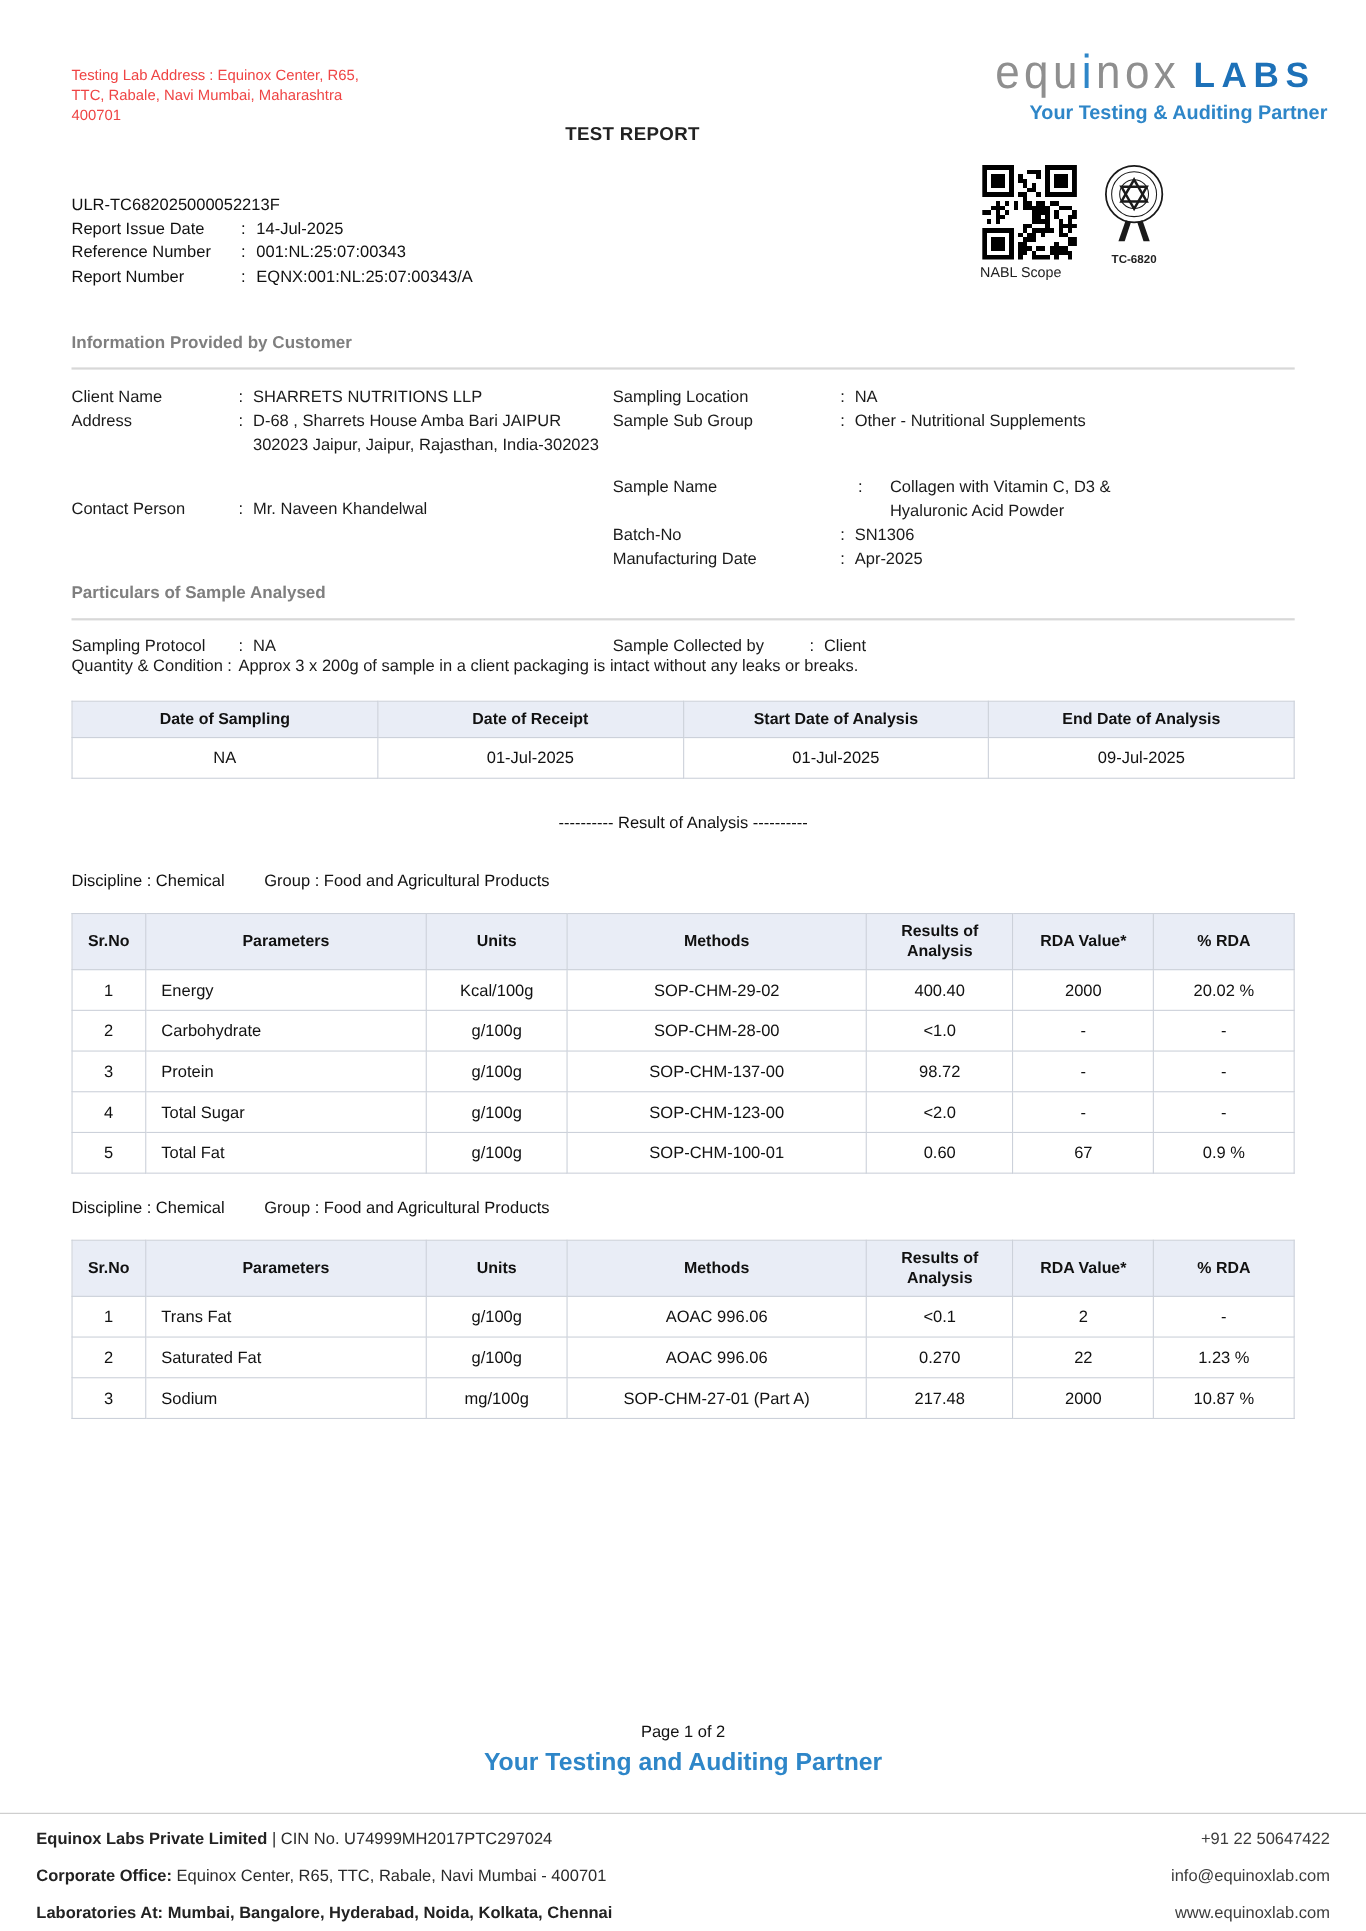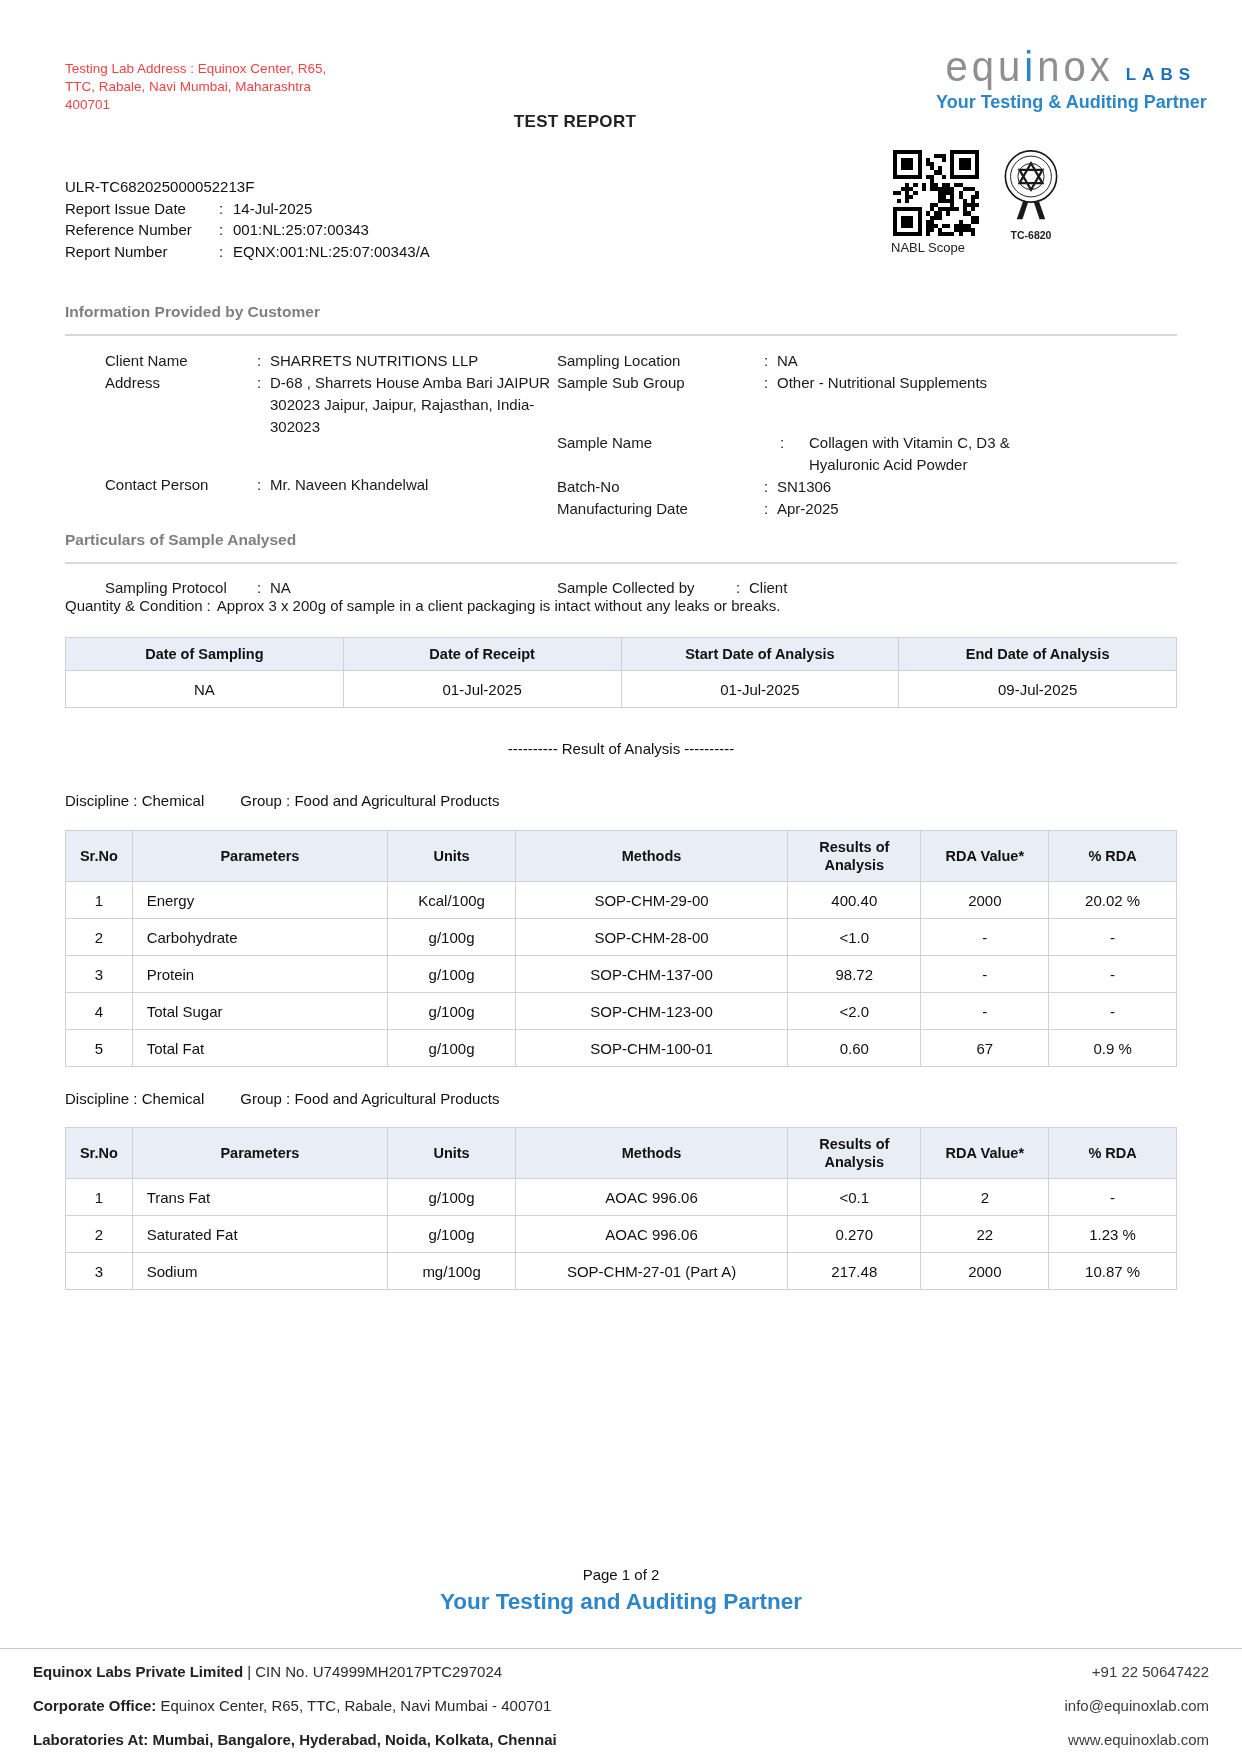--- a/index.html
+++ b/index.html
@@ -12,21 +12,21 @@
   .abs { position:absolute; }
 
   
   .lab-address { left:65px; top:60px; width:292px; font-size:13.5px; line-height:18px; color:#ef4444; }
   .test-report { left:0; top:112px; width:1150px; text-align:center; font-weight:bold; font-size:17px; letter-spacing:.3px; color:#222; }
 
   .logo { right:46px; top:44px; width:260px; }
   .logo-row { display:flex; align-items:baseline; justify-content:flex-end; }
   .logo-word { font-size:40px; color:#8f8f8f; letter-spacing:4px; font-weight:500; transform:scaleY(1.08); }
   .logo-i { color:#2e86c8; }
-  .logo-labs { font-size:17px; font-weight:bold; color:#1d71b8; letter-spacing:6px; margin-left:12px; }
+  .logo-labs { font-size:32px; font-weight:bold; color:#1d71b8; letter-spacing:6px; margin-left:12px; }
   .logo-tagline { font-size:18px; font-weight:bold; color:#2e86c8; margin-top:3px; white-space:nowrap; }
 
   .qr-wrap { left:891px; top:150px; width:90px; text-align:left; }
   .qr-wrap svg { width:86px; height:86px; display:block; margin:0 auto; shape-rendering:crispEdges; }
   .qr-caption { font-size:13px; margin-top:4px; color:#222; white-space:nowrap; }
 
   .seal-wrap { left:997px; top:148px; width:68px; text-align:center; }
   .seal-caption { font-size:10.5px; font-weight:bold; color:#222; margin-top:1px; }
 
   .report-details { left:65px; top:176px; font-size:15px; line-height:21.5px; color:#111; }
@@ -34,21 +34,21 @@
   .detail-colon { display:inline-block; width:14px; }
 
   
   .section { left:65px; width:1112px; }
   .section-title { color:#7f7f7f; font-weight:bold; font-size:15.5px; padding-bottom:13px; border-bottom:2px solid #d8d8d8; }
 
   .info-grid { display:flex; margin-top:14px; }
   .info-left { width:492px; }
   .info-right { flex:1; }
   .info-row { display:flex; font-size:15px; line-height:22px; }
-  .info-left .info-label { width:143px; flex:none;margin-left:40px; }
+  .info-left .info-label { width:143px; flex:none; }
   .info-right .info-label { width:198px; flex:none; }
   .info-colon { width:22px; flex:none; text-align:center; }
   .info-value { flex:1; }
   .info-left .info-value { max-width:318px; }
   .info-right .info-value { max-width:250px; }
   .mt36 { margin-top:36px; }
   .mt38 { margin-top:38px;gap:16px; }
 
   .quantity-line { left:65px; top:597px; width:1112px; font-size:15px; }
   .q-label { display:inline; }
@@ -377,21 +377,21 @@
             <th>Results of Analysis</th>
             <th>RDA Value*</th>
             <th>% RDA</th>
           </tr>
         </thead>
         <tbody>
           <tr>
             <td>1</td>
             <td>Energy</td>
             <td>Kcal/100g</td>
-            <td>SOP-CHM-29-00</td>
+            <td>SOP-CHM-29-02</td>
             <td>400.40</td>
             <td>2000</td>
             <td>20.02 %</td>
           </tr>
           <tr>
             <td>2</td>
             <td>Carbohydrate</td>
             <td>g/100g</td>
             <td>SOP-CHM-28-00</td>
             <td>&lt;1.0</td>

